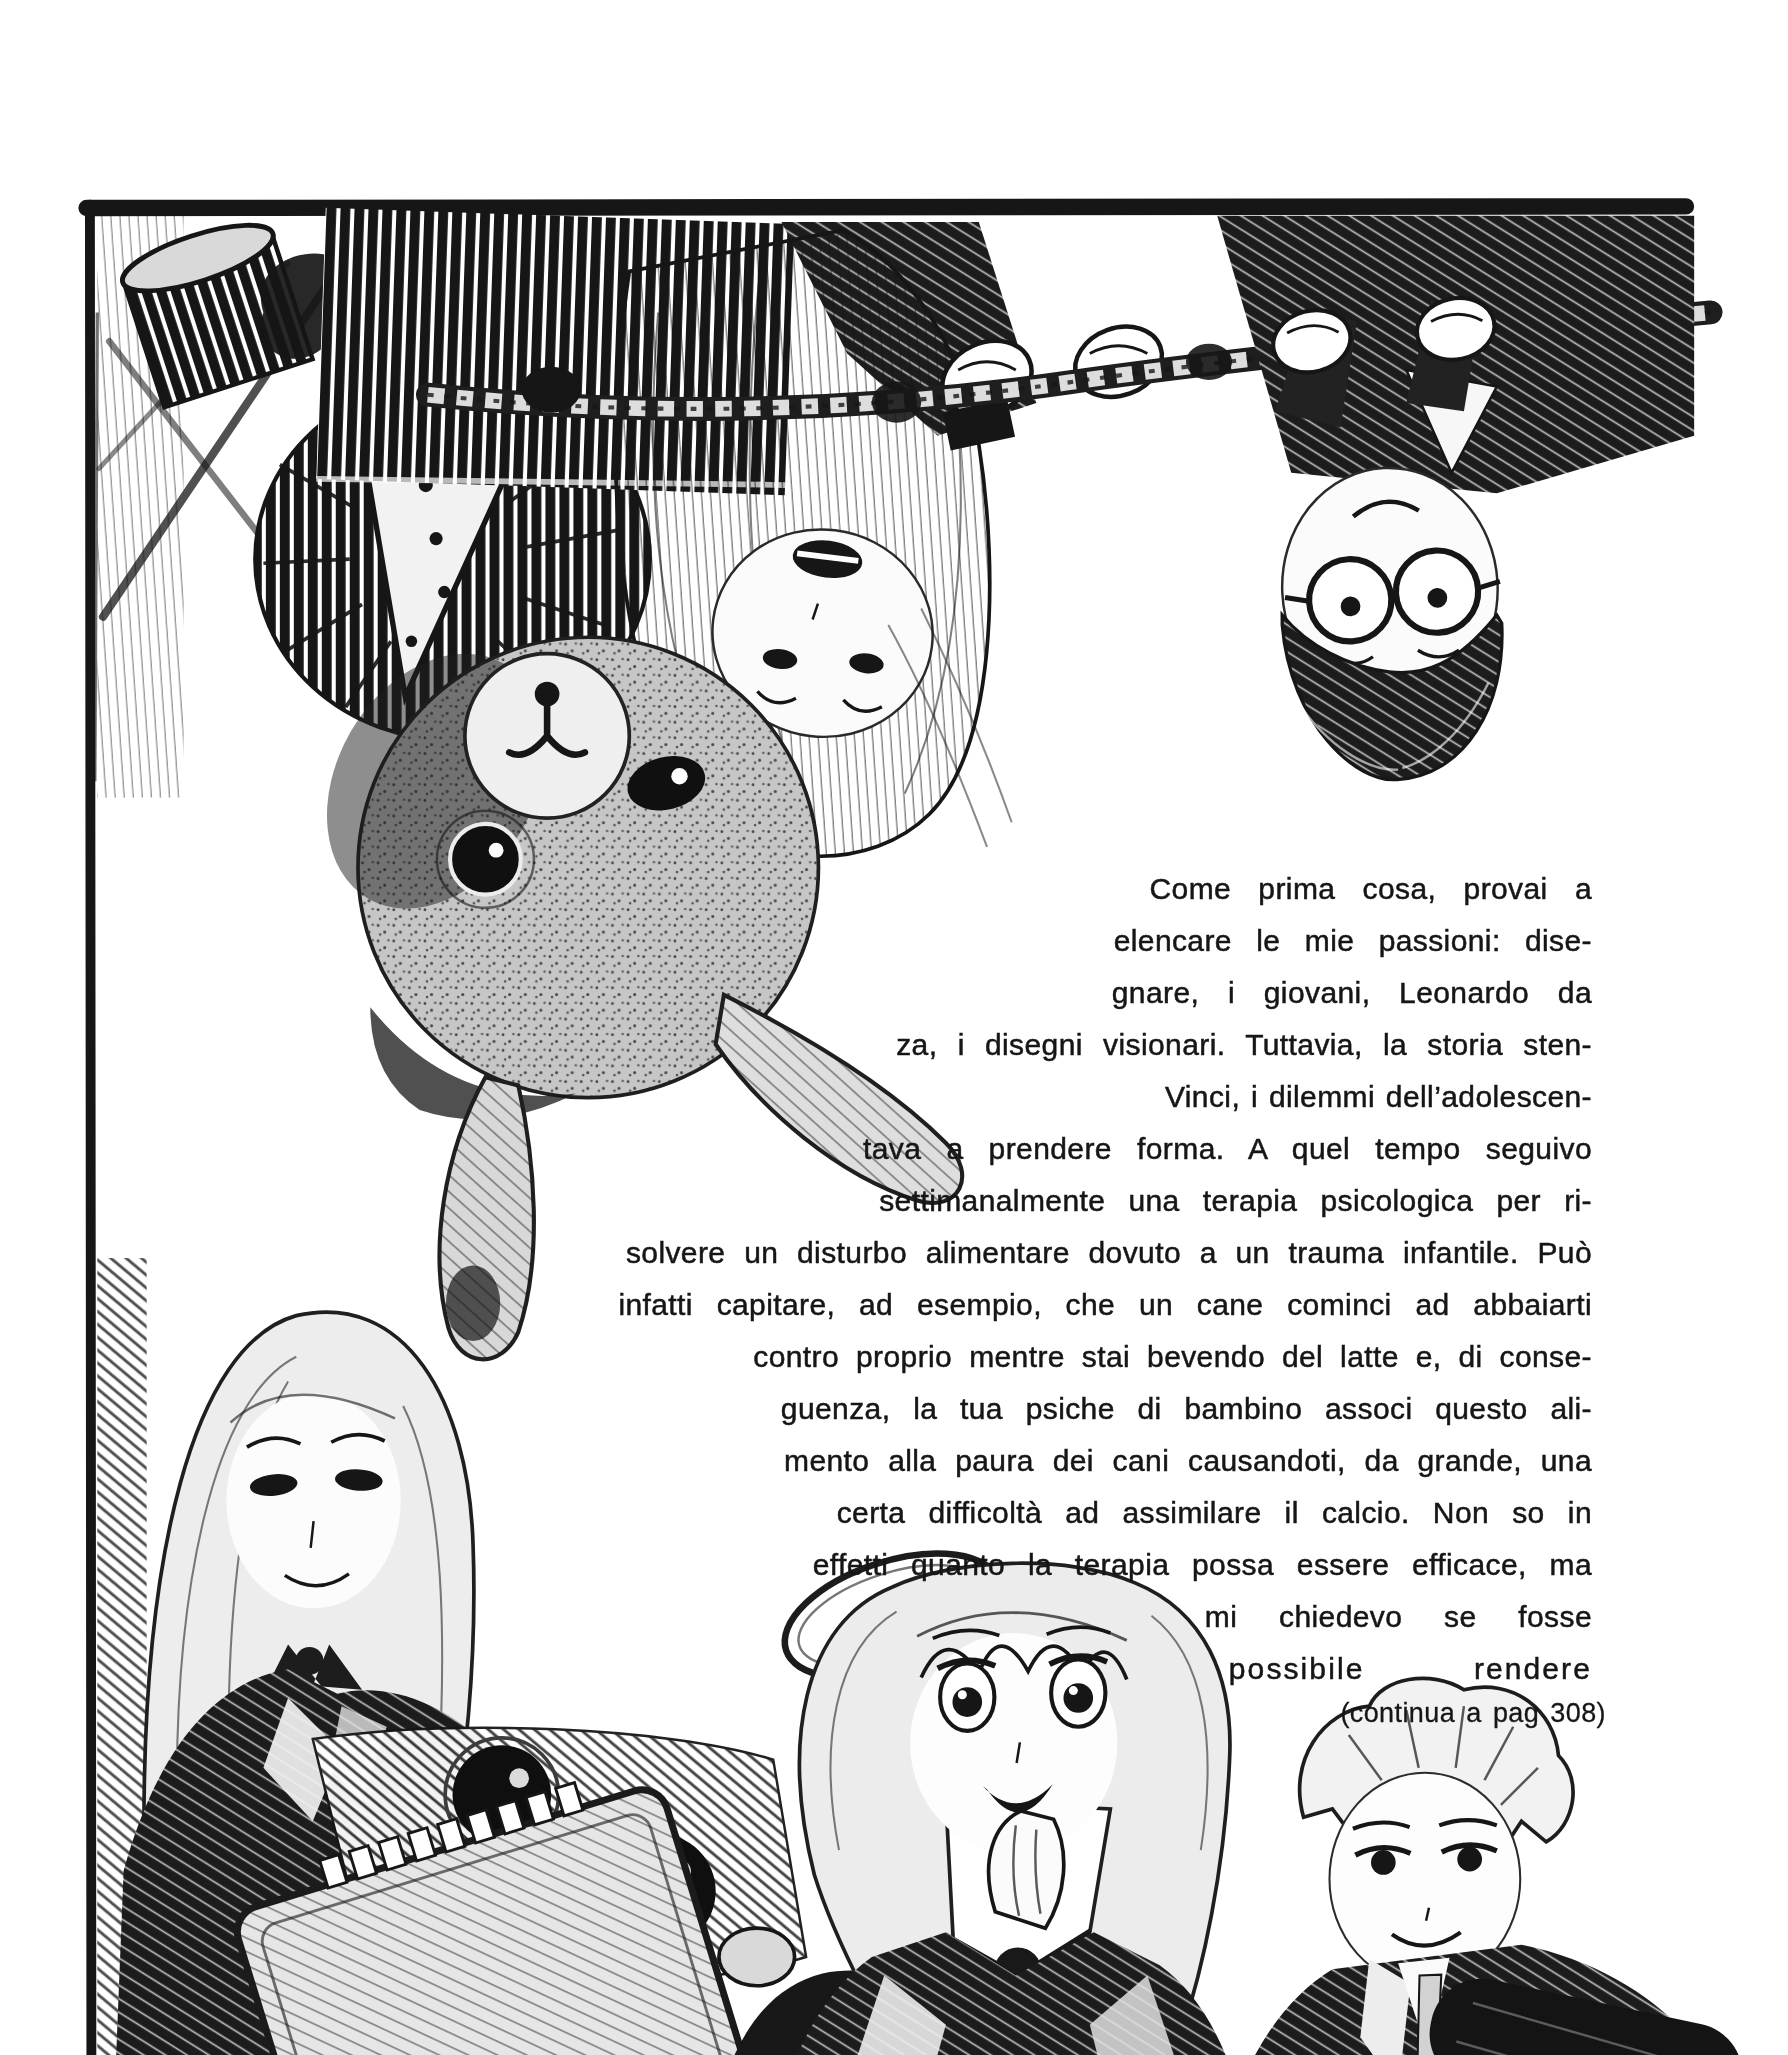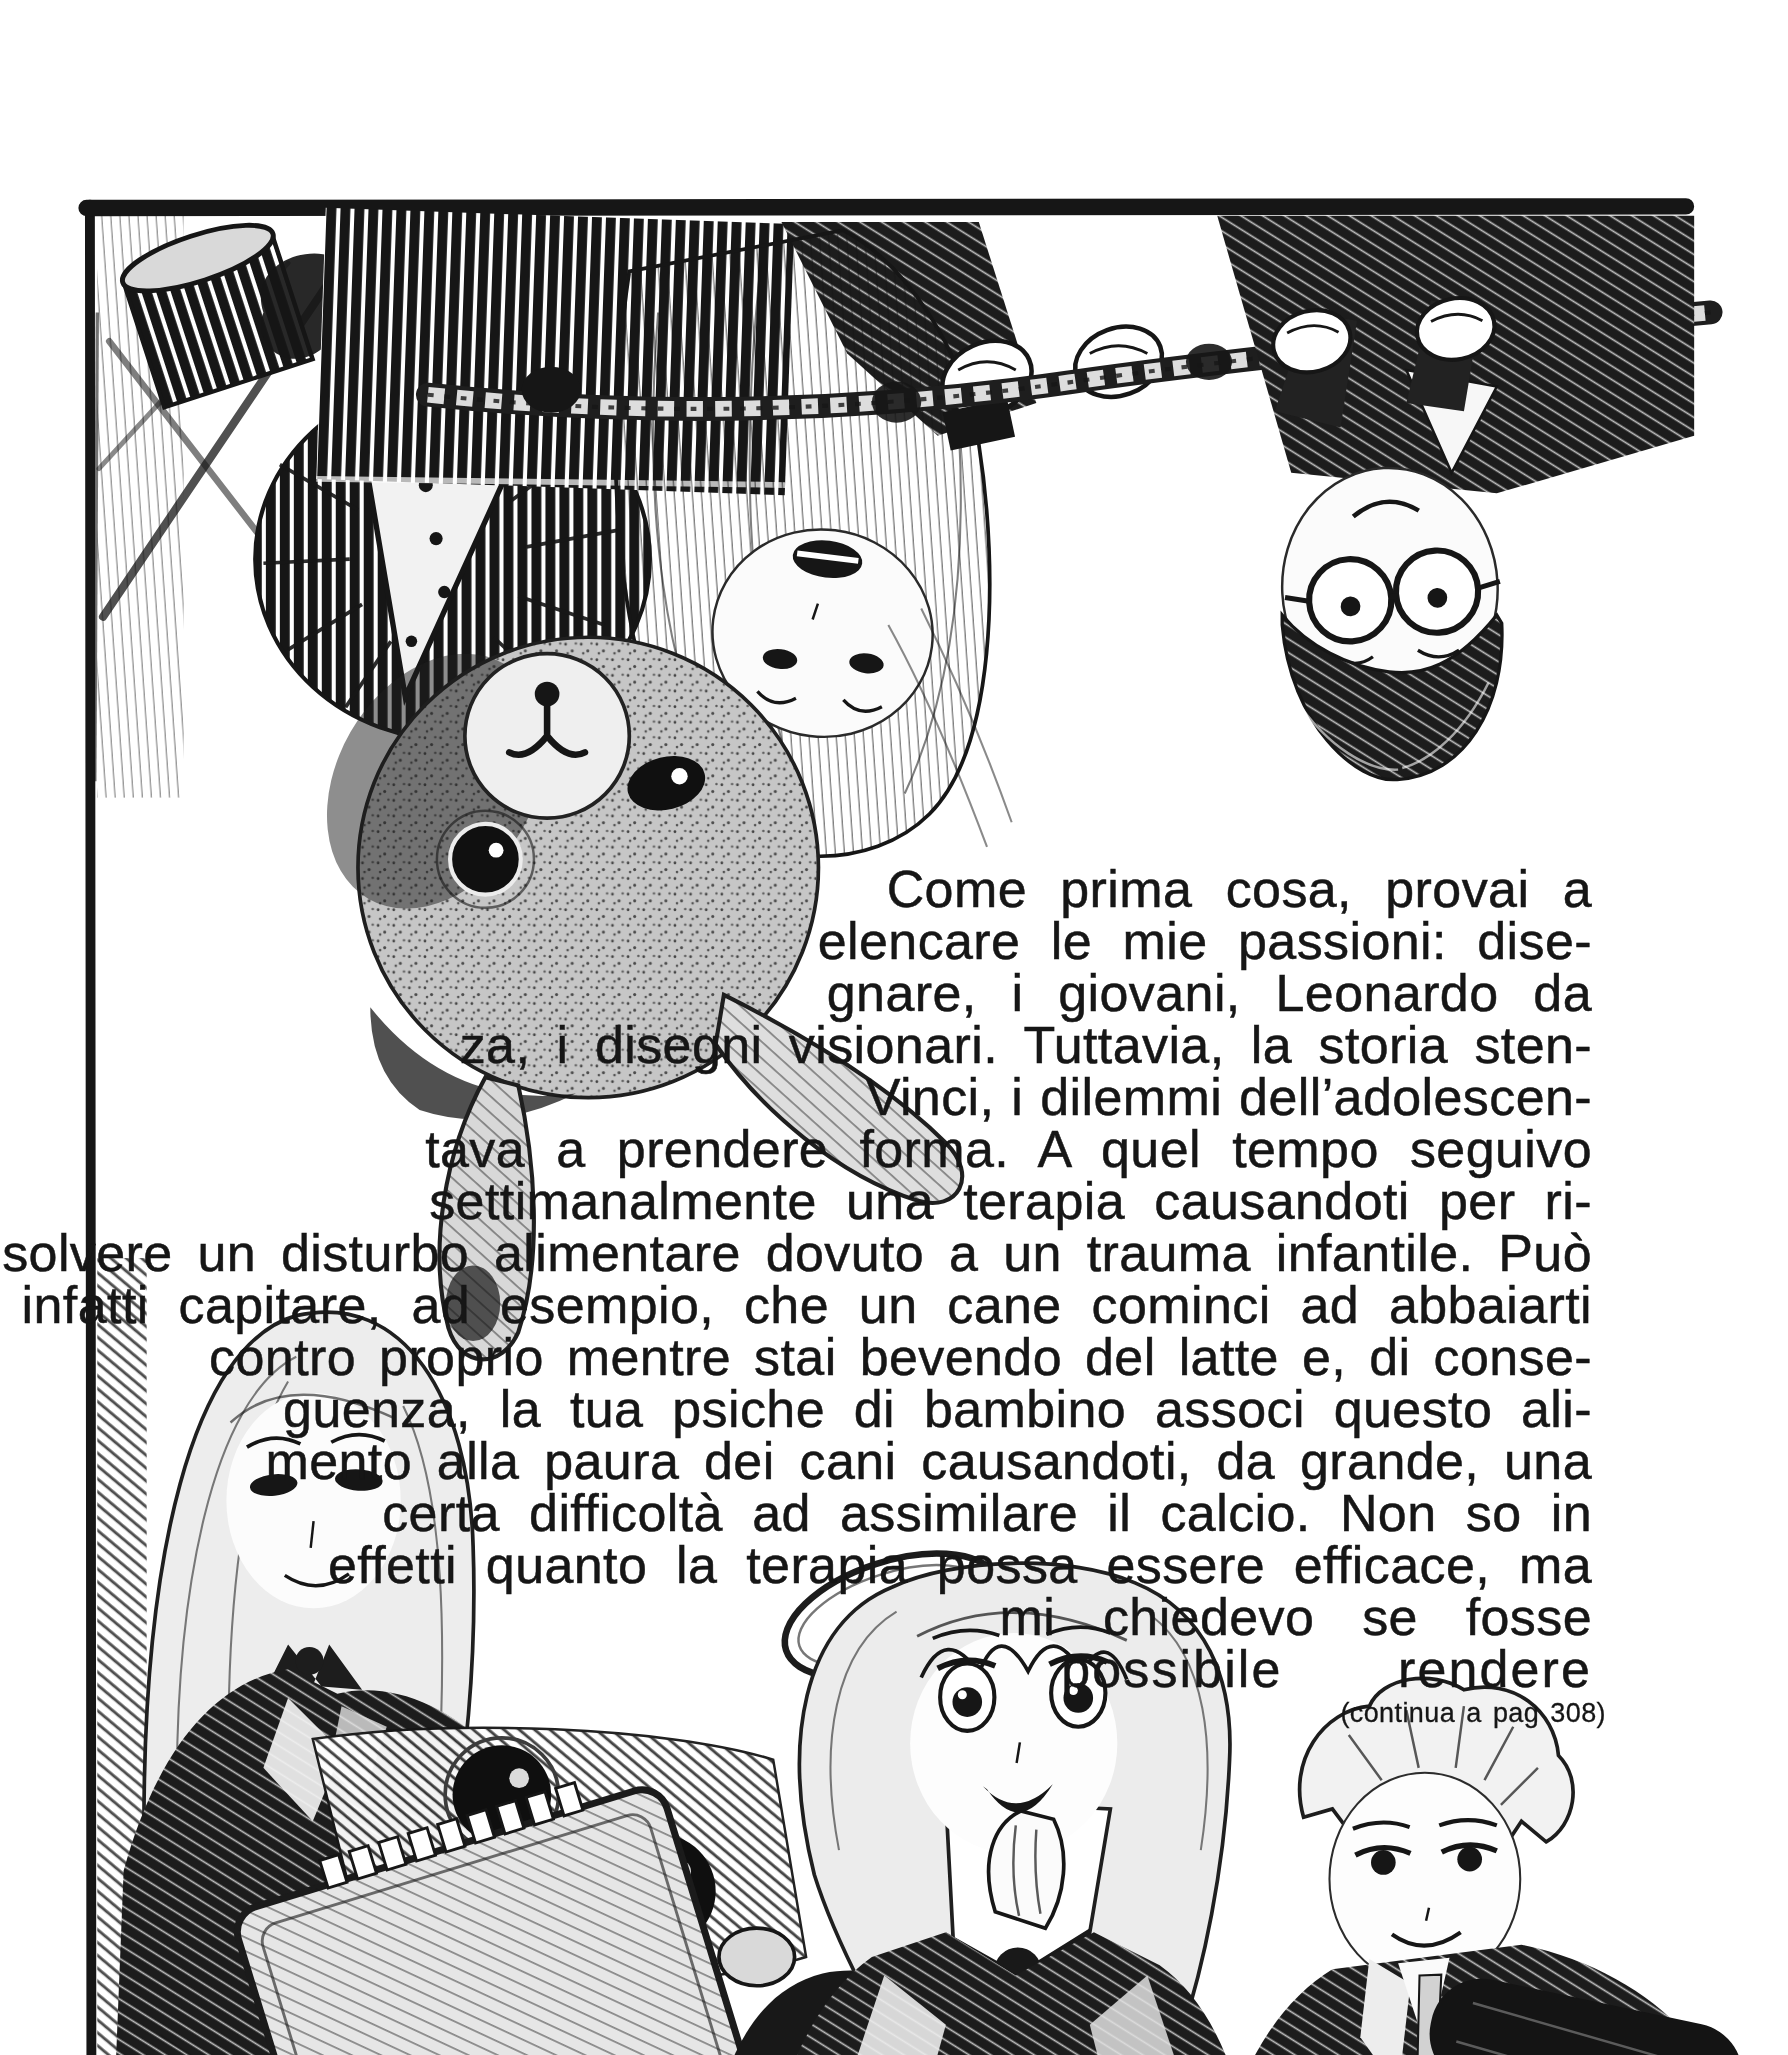--- a/index.html
+++ b/index.html
@@ -11,21 +11,21 @@
     font-family:"Liberation Sans", sans-serif;
     position:relative; overflow:hidden;
   }
   .page { position:absolute; inset:0; }
   svg.art { position:absolute; left:0; top:0; }
 
   
   .text-lines {
     position:absolute; top:863px; right:197px;
     text-align:right; color:var(--ink);
-    font-size:52px; line-height:52px; font-weight:400;
+    font-size:30px; line-height:52px; font-weight:400;
     letter-spacing:0.4px; white-space:nowrap;
     -webkit-text-stroke:0.5px currentColor;
   }
   .text-lines div { white-space:nowrap; }
   .text-lines div:nth-child(1){word-spacing:18.5px;}
   .text-lines div:nth-child(2){word-spacing:15.6px;}
   .text-lines div:nth-child(3){word-spacing:20px;}
   .text-lines div:nth-child(4){word-spacing:11.5px;}
   .text-lines div:nth-child(5){word-spacing:2.1px;}
   .text-lines div:nth-child(6){word-spacing:16.4px;}
@@ -351,21 +351,21 @@
   </g>
 </svg>
 
   <div class="text-lines">
     <div>Come prima cosa, provai a</div>
     <div>elencare le mie passioni: dise-</div>
     <div>gnare, i giovani, Leonardo da</div>
     <div>za, i disegni visionari. Tuttavia, la storia sten-</div>
     <div>Vinci, i dilemmi dell’adolescen-</div>
     <div>tava a prendere forma. A quel tempo seguivo</div>
-    <div>settimanalmente una terapia causandoti per ri-</div>
+    <div>settimanalmente una terapia psicologica per ri-</div>
     <div>solvere un disturbo alimentare dovuto a un trauma infantile. Può</div>
     <div>infatti capitare, ad esempio, che un cane cominci ad abbaiarti</div>
     <div>contro proprio mentre stai bevendo del latte e, di conse-</div>
     <div>guenza, la tua psiche di bambino associ questo ali-</div>
     <div>mento alla paura dei cani causandoti, da grande, una</div>
     <div>certa difficoltà ad assimilare il calcio. Non so in</div>
     <div>effetti quanto la terapia possa essere efficace, ma</div>
     <div>mi chiedevo se fosse</div>
     <div>possibile rendere</div>
   </div>

